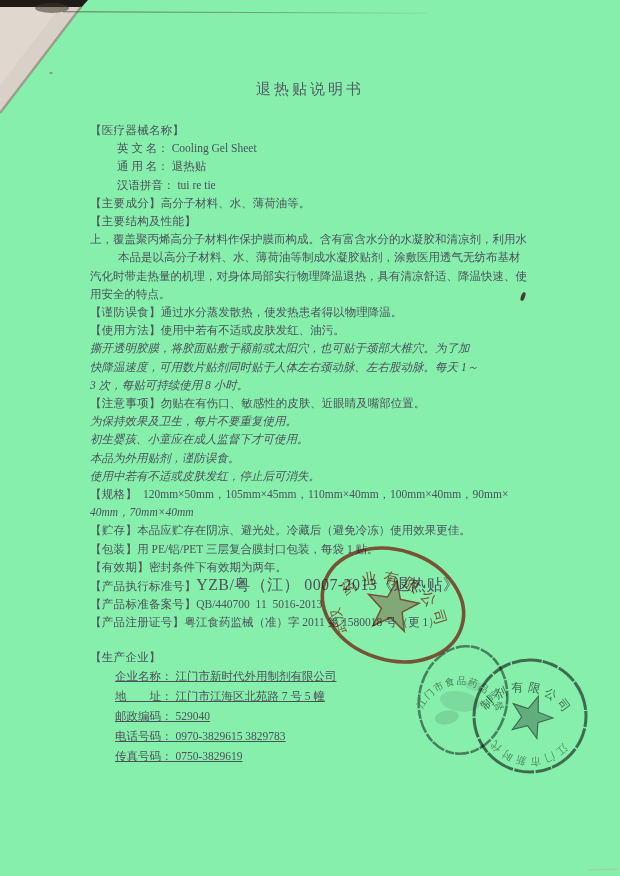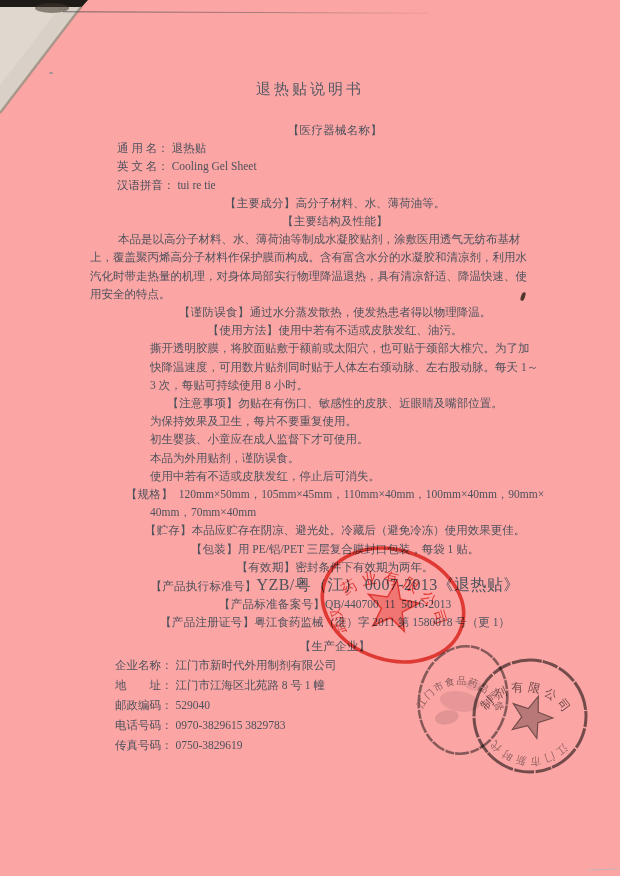--- a/index.html
+++ b/index.html
@@ -3,21 +3,21 @@
 <meta charset="utf-8">
 <style>
   html,body{margin:0;padding:0;}
   body{
     width:620px;height:876px;position:relative;overflow:hidden;
     background:#f2f2f1;
     font-family:"Liberation Serif","DejaVu Serif",serif;
   }
   .page{
     position:absolute;left:0;top:0;width:620px;height:876px;
-    background:#fca5a5;
+    background:#86efac;
   }
   
   .corner-fold{position:absolute;left:0;top:0;width:96px;height:120px;}
   .scratch-line{
     position:absolute;left:63px;top:12px;width:365px;height:1px;
     background:linear-gradient(to right, rgba(70,70,70,.75), rgba(70,70,70,.4) 60%, rgba(70,70,70,.08));
     transform:rotate(.2deg);
   }
   .speck-1{
     position:absolute;left:521px;top:292px;width:4px;height:9px;
@@ -31,26 +31,26 @@
   .doc-title{
     position:absolute;left:0;top:80px;width:620px;text-align:center;
     font-size:15px;letter-spacing:3px;color:#565b64;
   }
   .doc-body{
     position:absolute;left:90px;top:121px;width:490px;
     font-size:11.5px;line-height:18.2px;color:#4d525c;
   }
   .line{white-space:pre;position:relative;}
   .line .label{letter-spacing:.3px;}
-  .ind-label{margin-left:0;text-align:center;}
+  .ind-label{margin-left:0;}
   .ind-sub{margin-left:27px;}
   .ind-para{margin-left:28px;}
   .ind-cont{margin-left:0;}
-  .ind-hang{margin-left:60px;}
-  .ind-sub2{margin-left:25px;line-height:20px;}
+  .ind-hang{font-style:italic;}
+  .ind-sub2{margin-left:25px;line-height:20px;text-decoration:underline;}
   .variant-emph .line-text{font-size:16px;letter-spacing:.4px;}
   
   .stamp{position:absolute;mix-blend-mode:multiply;}
   .stamp-red{left:313px;top:541px;width:160px;height:128px;}
   .stamp-black-left{left:412px;top:640px;width:102px;height:120px;}
   .stamp-black-right{left:467px;top:653px;width:126px;height:126px;}
 </style>
 </head>
 <body>
 
@@ -64,50 +64,50 @@
     <path d="M81,7 L0,113" stroke="#978d80" stroke-width="2.4" fill="none" opacity=".8"></path>
   </svg>
   <div class="scratch-line"></div>
   <div class="speck-1"></div>
   <div class="speck-2"></div>
   <div class="edge-line-bottom"></div>
 
   <div class="doc-title">退热贴说明书</div>
   <div class="doc-body">
       <div class="line ind-label"><span class="label">【医疗器械名称】</span></div>
+      <div class="line ind-sub"><span class="line-text">英 文 名： Cooling Gel Sheet</span></div>
       <div class="line ind-sub"><span class="line-text">通 用 名： 退热贴</span></div>
-      <div class="line ind-sub"><span class="line-text">英 文 名： Cooling Gel Sheet</span></div>
       <div class="line ind-sub"><span class="line-text">汉语拼音： tui re tie</span></div>
       <div class="line ind-label"><span class="label">【主要成分】</span><span class="line-text">高分子材料、水、薄荷油等。</span></div>
       <div class="line ind-label"><span class="label">【主要结构及性能】</span></div>
+      <div class="line ind-cont"><span class="line-text">上，覆盖聚丙烯高分子材料作保护膜而构成。含有富含水分的水凝胶和清凉剂，利用水</span></div>
       <div class="line ind-para"><span class="line-text">本品是以高分子材料、水、薄荷油等制成水凝胶贴剂，涂敷医用透气无纺布基材</span></div>
-      <div class="line ind-cont"><span class="line-text">上，覆盖聚丙烯高分子材料作保护膜而构成。含有富含水分的水凝胶和清凉剂，利用水</span></div>
       <div class="line ind-cont"><span class="line-text">汽化时带走热量的机理，对身体局部实行物理降温退热，具有清凉舒适、降温快速、使</span></div>
       <div class="line ind-cont"><span class="line-text">用安全的特点。</span></div>
       <div class="line ind-label"><span class="label">【谨防误食】</span><span class="line-text">通过水分蒸发散热，使发热患者得以物理降温。</span></div>
       <div class="line ind-label"><span class="label">【使用方法】</span><span class="line-text">使用中若有不适或皮肤发红、油污。</span></div>
       <div class="line ind-hang"><span class="line-text">撕开透明胶膜，将胶面贴敷于额前或太阳穴，也可贴于颈部大椎穴。为了加</span></div>
       <div class="line ind-hang"><span class="line-text">快降温速度，可用数片贴剂同时贴于人体左右颈动脉、左右股动脉。每天 1～</span></div>
       <div class="line ind-hang"><span class="line-text">3 次，每贴可持续使用 8 小时。</span></div>
       <div class="line ind-label"><span class="label">【注意事项】</span><span class="line-text">勿贴在有伤口、敏感性的皮肤、近眼睛及嘴部位置。</span></div>
       <div class="line ind-hang"><span class="line-text">为保持效果及卫生，每片不要重复使用。</span></div>
       <div class="line ind-hang"><span class="line-text">初生婴孩、小童应在成人监督下才可使用。</span></div>
       <div class="line ind-hang"><span class="line-text">本品为外用贴剂，谨防误食。</span></div>
       <div class="line ind-hang"><span class="line-text">使用中若有不适或皮肤发红，停止后可消失。</span></div>
       <div class="line ind-label"><span class="label">【规格】</span><span class="line-text">  120mm×50mm，105mm×45mm，110mm×40mm，100mm×40mm，90mm×</span></div>
       <div class="line ind-hang"><span class="line-text">40mm，70mm×40mm</span></div>
       <div class="line ind-label"><span class="label">【贮存】</span><span class="line-text">本品应贮存在阴凉、避光处。冷藏后（避免冷冻）使用效果更佳。</span></div>
       <div class="line ind-label"><span class="label">【包装】</span><span class="line-text">用 PE/铝/PET 三层复合膜封口包装，每袋 1 贴。</span></div>
       <div class="line ind-label"><span class="label">【有效期】</span><span class="line-text">密封条件下有效期为两年。</span></div>
       <div class="line ind-label variant-emph"><span class="label">【产品执行标准号】</span><span class="line-text">YZB/粤（江） 0007-2013《退热贴》</span></div>
       <div class="line ind-label"><span class="label">【产品标准备案号】</span><span class="line-text">QB/440700  11  5016-2013</span></div>
       <div class="line ind-label"><span class="label">【产品注册证号】</span><span class="line-text">粤江食药监械（准）字 2011 第 1580018 号（更 1）</span></div>
-      <div class="line ind-label" style="margin-top: 5px;"><span class="label">【生产企业】</span></div>
+      <div class="line ind-label" style="margin-top: 16px;"><span class="label">【生产企业】</span></div>
       <div class="line ind-sub2"><span class="line-text">企业名称： 江门市新时代外用制剂有限公司</span></div>
-      <div class="line ind-sub2"><span class="line-text">地　　址： 江门市江海区北苑路 8 号 1 幢</span></div>
+      <div class="line ind-sub2"><span class="line-text">地　　址： 江门市江海区北苑路 7 号 5 幢</span></div>
       <div class="line ind-sub2"><span class="line-text">邮政编码： 529040</span></div>
       <div class="line ind-sub2"><span class="line-text">电话号码： 0970-3829615 3829783</span></div>
       <div class="line ind-sub2"><span class="line-text">传真号码： 0750-3829619</span></div>
     </div>
 
   <svg class="stamp stamp-red" viewBox="0 0 160 128">
     <g transform="rotate(18 80 64)" opacity=".85">
       <ellipse cx="80" cy="64" rx="72" ry="55" fill="none" stroke="#dd3b32" stroke-width="3.6"></ellipse>
       <path id="redArc" d="M 28,80 A 54,50 0 0 1 132,80" fill="none"></path>
       <text font-size="15" fill="#dd3b32" letter-spacing="5" font-family="'Liberation Serif',serif">

